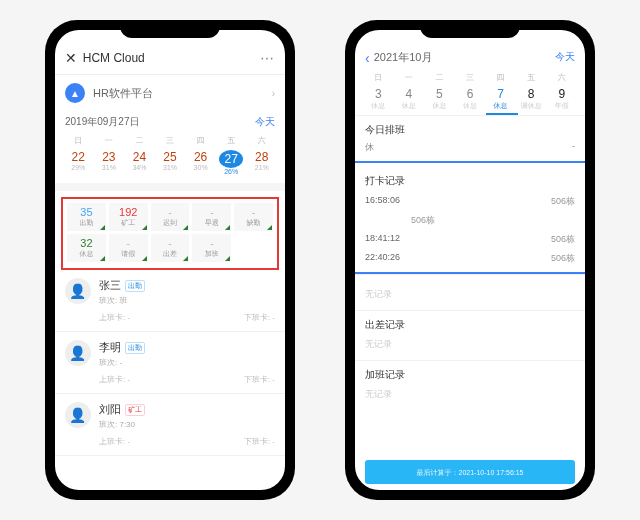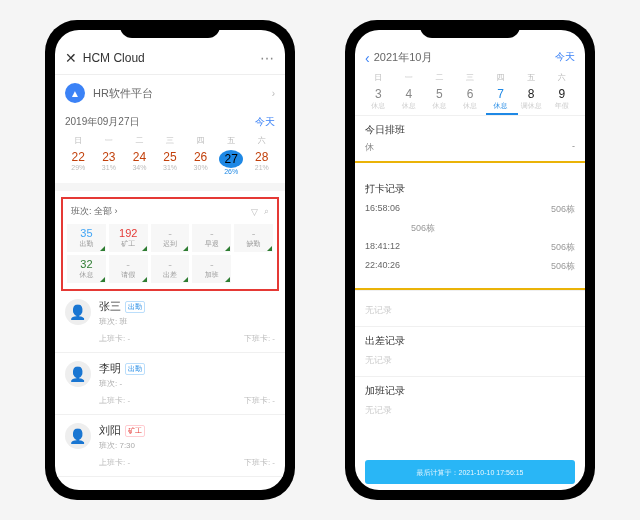--- a/index.html
+++ b/index.html
@@ -90,21 +90,21 @@
     padding: 2px 8px 8px 8px;
   }
   .day {
     flex: 1; text-align: center;
   }
   .day .num { font-size: 12px; color: #c2410c; font-weight: 500; }
   .day .pct { font-size: 7px; color: #bbb; }
   .day.sel .num {
     display: inline-block;
     width: 24px; height: 18px; line-height: 18px;
-    border-radius: 50%; background: #1e88e5; color: #000000;
+    border-radius: 50%; background: #1e88e5; color: #ffffff;
   }
   .day.sel .pct { color: #1e88e5; }
   .spacer { height: 8px; background: #f5f5f5; }
   .red-box {
     margin: 6px 6px 0 6px;
     border: 2px solid #e53935;
     padding: 4px 4px 6px 4px;
   }
   .filter-row {
     display: flex; align-items: center;
@@ -182,23 +182,23 @@
   .sect {
     border-top: 1px solid #f0f0f0;
     padding: 7px 10px;
     font-size: 10px;
   }
   .sect-title { color: #333; font-weight: 500; }
   .sect-row { display: flex; font-size: 9px; color: #888; margin-top: 4px; }
   .sect-row span:first-child { flex: 1; }
   .empty { font-size: 9px; color: #ccc; padding: 6px 0 2px 0; }
   .red-box2 {
-    border: 2px solid #eab308;
+    border: 2px solid #3b82f6;
     margin: 0 -2px;
-    padding: 12px 0;
+    padding: 4px 0;
   }
   .punch-sect {
     padding: 7px 10px 4px 10px;
     font-size: 10px;
   }
   .punch-row {
     display: flex; font-size: 9px; color: #666;
     padding: 3px 10px;
   }
   .punch-row span:first-child { flex: 1; }
@@ -266,25 +266,20 @@
           <div class="pct">30%</div>
         </div>
         <div class="day sel"><div class="num">27</div><div class="pct">26%</div></div>
         <div class="day">
           <div class="num">28</div>
           <div class="pct">21%</div>
         </div>
       </div>
     <div class="spacer"></div>
     <div class="red-box">
-      <div class="filter-row">
-        <span class="label"><span>班次: 全部</span> <span>›</span></span>
-        <span class="fi">▽</span>
-        <span class="fi">⌕</span>
-      </div>
       <div class="stat-grid" id="stats1">
           <div class="stat">
             <div class="v ">35</div>
             <div class="l">出勤</div>
             <div class="tri"></div>
           </div>
           <div class="stat">
             <div class="v red">192</div>
             <div class="l">矿工</div>
             <div class="tri"></div>

